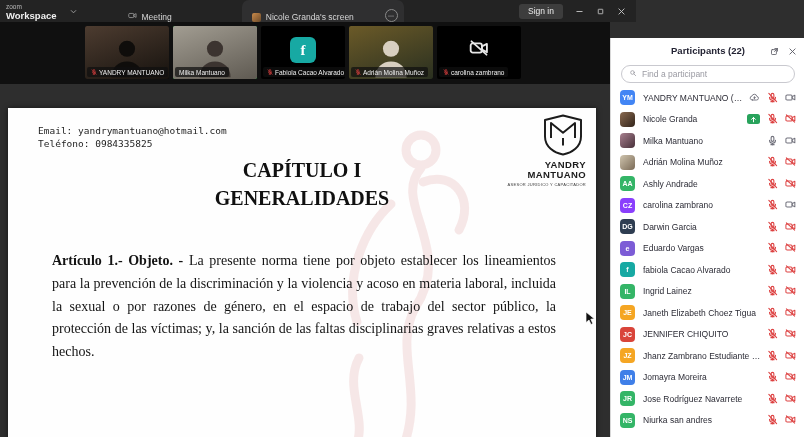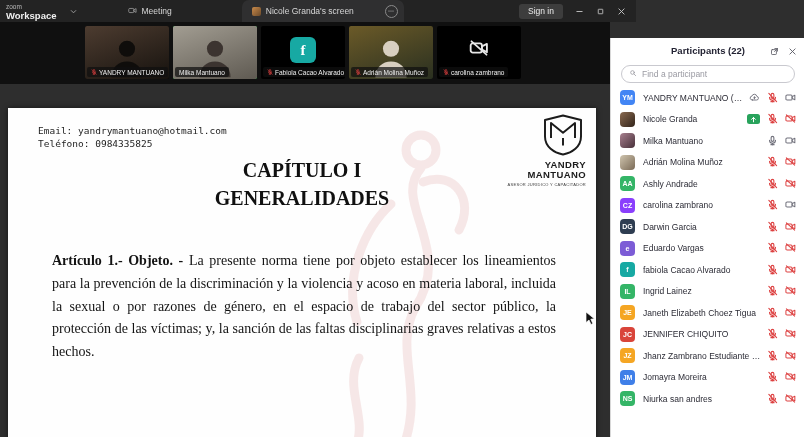--- a/index.html
+++ b/index.html
@@ -6,21 +6,21 @@
   .app{position:relative;width:804px;height:437px;overflow:hidden;
        font-family:"Liberation Sans",sans-serif;background:#2e2e2e;}
 
   
   .titlebar{position:absolute;top:0;left:0;width:636px;height:22px;background:#232323;
             display:flex;align-items:center;color:#ddd;z-index:30;}
   .brand{display:flex;flex-direction:column;line-height:1;padding:2px 0 0 6px;}
   .brand-top{font-size:6.5px;color:#b9b9b9;}
   .brand-bottom{font-size:9.5px;font-weight:700;color:#f0f0f0;}
   .chev{margin-left:12px;color:#9a9a9a;}
-  .tab{display:flex;align-items:center;gap:5px;height:22px;padding:0 10px;font-size:8.5px;color:#d6d6d6;cursor:default;}
+  .tab{display:flex;align-items:flex-end;gap:5px;height:22px;padding:0 10px;font-size:8.5px;color:#d6d6d6;cursor:default;}
   .tab-meeting{margin-left:40px;}
   .tab-screen{margin-left:60px;background:#2f2f30;border-radius:7px 7px 0 0;padding-right:6px;}
   .tab-avatar{width:9px;height:9px;border-radius:2px;background:linear-gradient(135deg,#c98a4a,#6b4a2a);}
   .more-circle{width:11px;height:11px;border-radius:50%;border:1px solid #8a8a8a;display:flex;
                align-items:center;justify-content:center;margin-left:26px;color:#bdbdbd;}
   .titlebar-right{margin-left:auto;display:flex;align-items:center;gap:12px;padding-right:10px;}
   .signin{background:#3d3d3d;color:#ececec;font-size:8.5px;padding:2.5px 9px;border-radius:3px;}
   .winbtn{color:#c9c9c9;display:flex;align-items:center;}
   .winbtn svg{width:9px;height:9px;}
 
@@ -492,20 +492,32 @@
           <span class="picons">
             <span class="ic-red"><svg width="11" height="11" style="color:#dd4242">
                 <use href="#i-mic-off"></use>
               </svg></span>
             <span class="ic-red"><svg width="11" height="11" style="color:#dd4242">
                 <use href="#i-cam-off"></use>
               </svg></span>
           </span>
         </div>
         <div class="prow">
+          <span class="pav" style="background:#34b567">JR</span>
+          <span class="pname">Jose Rodríguez Navarrete</span>
+          <span class="picons">
+            <span class="ic-red"><svg width="11" height="11" style="color:#dd4242">
+                <use href="#i-mic-off"></use>
+              </svg></span>
+            <span class="ic-red"><svg width="11" height="11" style="color:#dd4242">
+                <use href="#i-cam-off"></use>
+              </svg></span>
+          </span>
+        </div>
+        <div class="prow">
           <span class="pav" style="background:#34b567">NS</span>
           <span class="pname">Niurka san andres</span>
           <span class="picons">
             <span class="ic-red"><svg width="11" height="11" style="color:#dd4242">
                 <use href="#i-mic-off"></use>
               </svg></span>
             <span class="ic-red"><svg width="11" height="11" style="color:#dd4242">
                 <use href="#i-cam-off"></use>
               </svg></span>
           </span>

